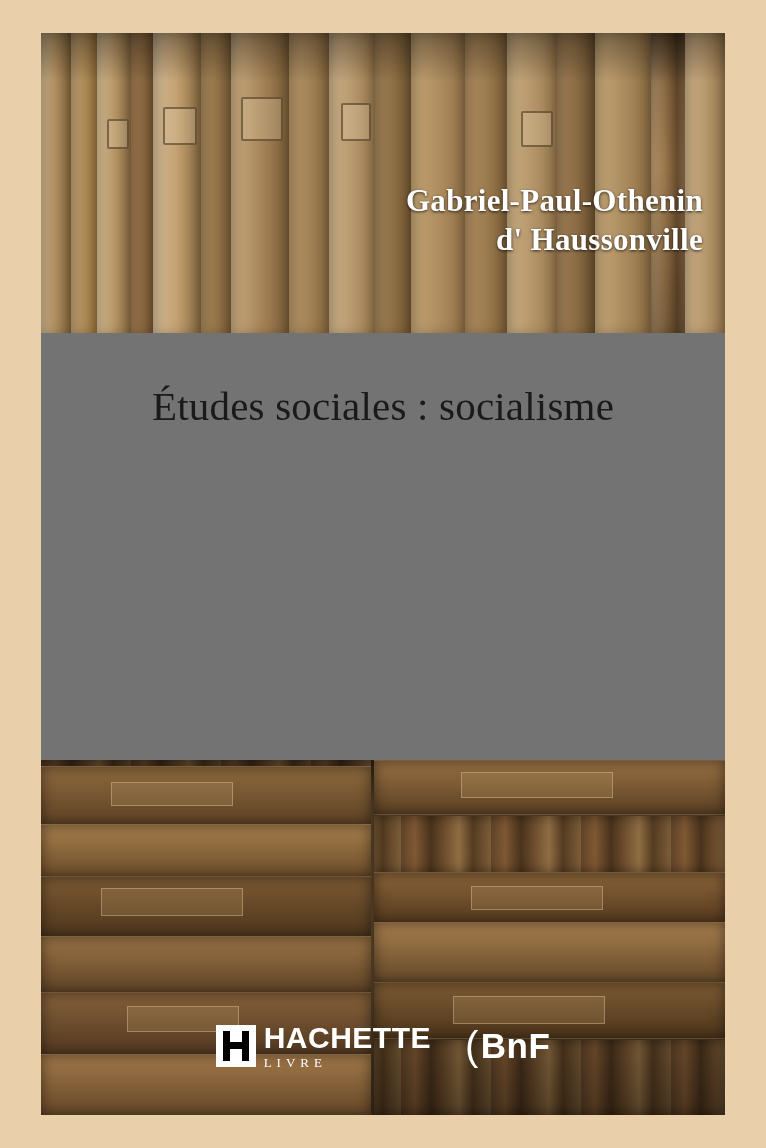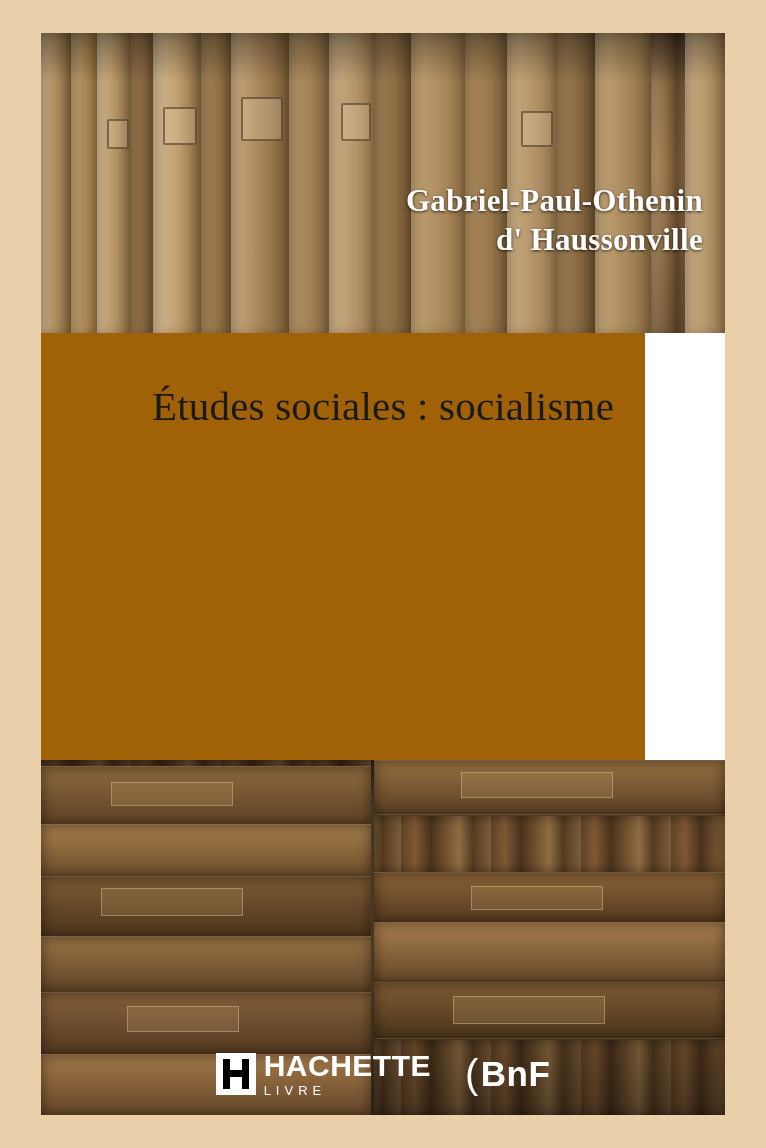--- a/index.html
+++ b/index.html
@@ -110,42 +110,42 @@
     line-height: 1.26;
     letter-spacing: 0.3px;
     text-shadow: 0 1px 3px rgba(0,0,0,0.75);
   }
 
   
   .title-area {
     position: absolute;
     left: 0;
     top: 300px;
-    width: 604px;
+    width: 684px;
     height: 427px;
-    background: #a16207;
+    background: #737373;
   }
   .title {
     position: absolute;
     left: 42px;
     top: 44px;
     width: 600px;
     text-align: center;
     color: #1a1a1a;
     font-family: "Liberation Serif", serif;
     font-size: 41px;
     line-height: 1.45;
     letter-spacing: 0.2px;
   }
 
   
   .logos {
     position: absolute;
     left: 0;
-    bottom: 8px;
+    bottom: 36px;
     width: 684px;
     height: 66px;
     display: flex;
     align-items: center;
     justify-content: center;
     gap: 34px;
   }
   .hachette {
     display: flex;
     align-items: center;
@@ -166,21 +166,21 @@
     line-height: 1;
   }
   .hachette .w1 {
     font-family: "Liberation Sans", sans-serif;
     font-weight: bold;
     font-size: 30px;
     color: #ffffff;
     letter-spacing: 0.5px;
   }
   .hachette .w2 {
-    font-family: Liberation Sans, sans-serif;
+    font-family: Liberation Serif, serif;
     font-size: 13px;
     color: #ffffff;
     letter-spacing: 5px;
     margin-top: 3px;
   }
   .bnf {
     font-family: "Liberation Sans", sans-serif;
     font-weight: bold;
     font-size: 35px;
     color: #ffffff;

